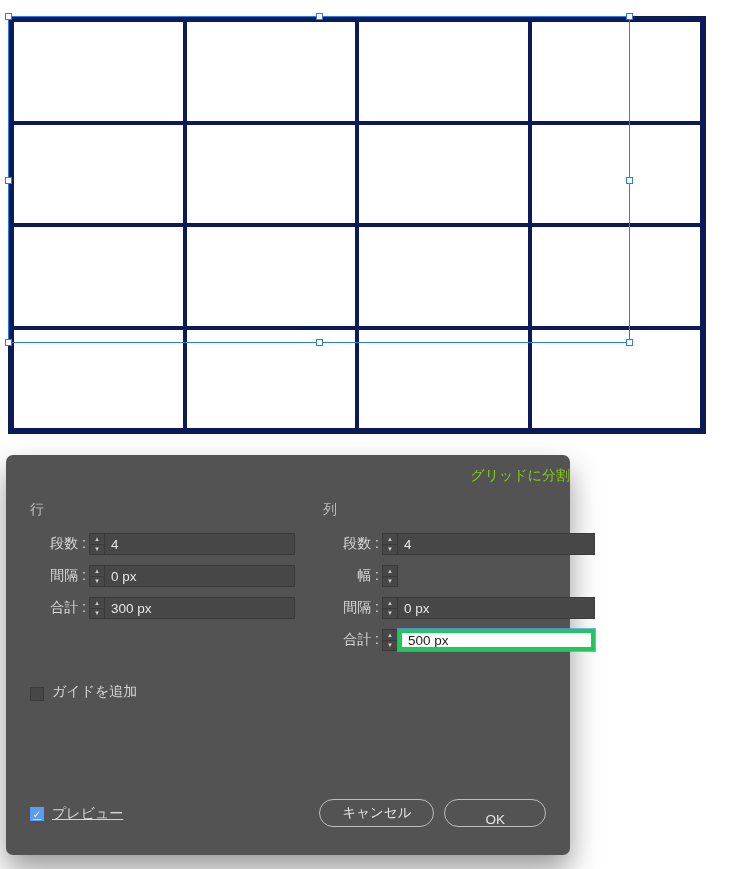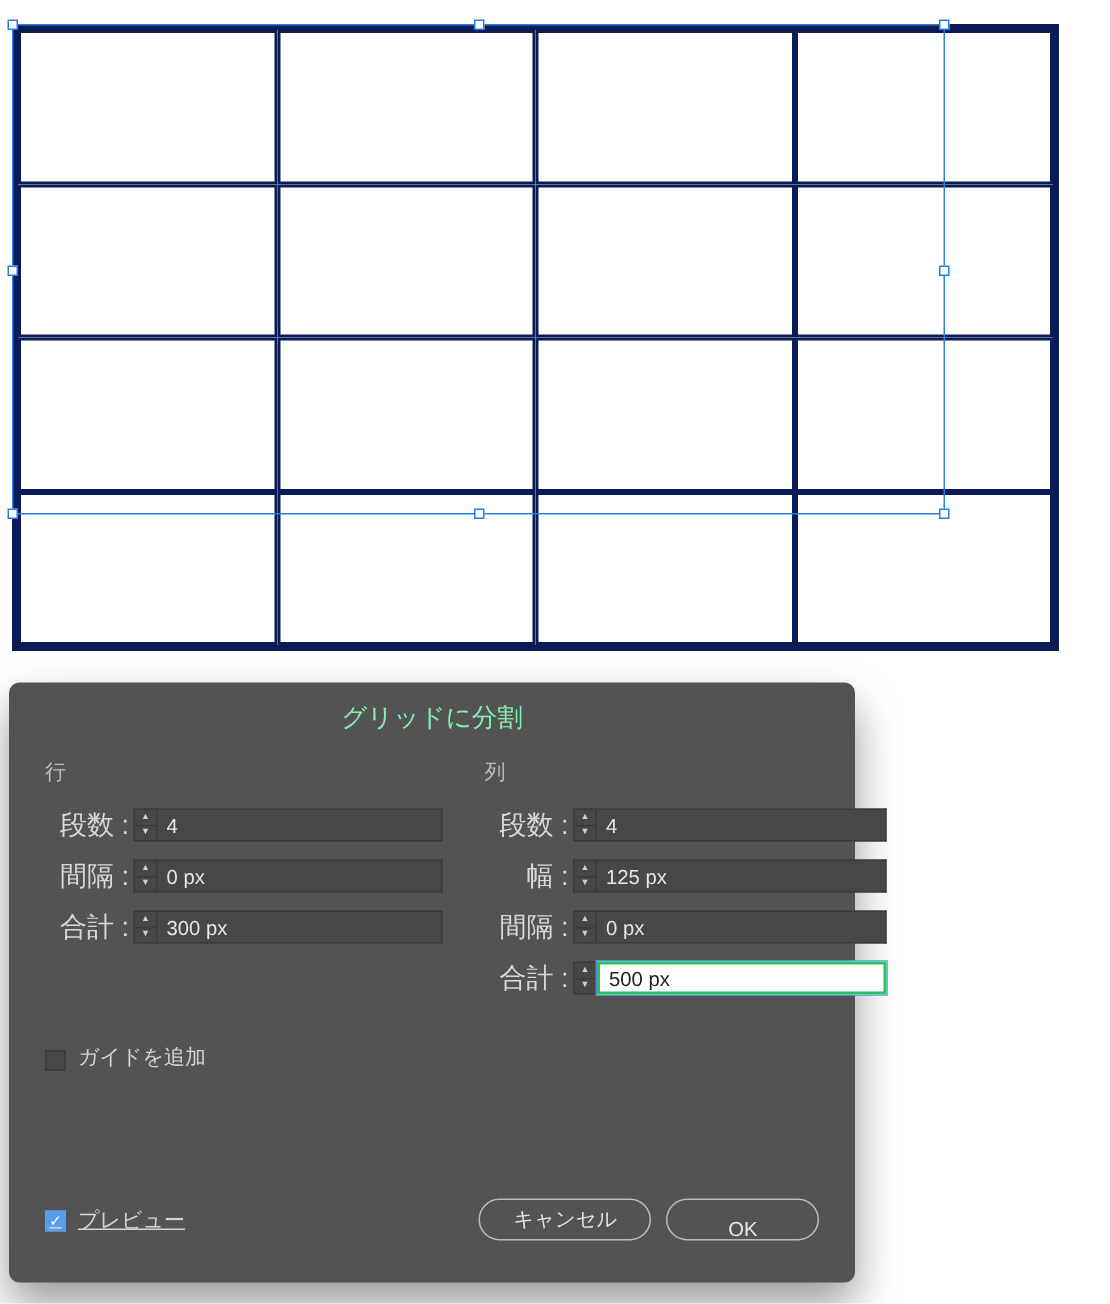--- a/index.html
+++ b/index.html
@@ -60,24 +60,24 @@
       width: 564px;
       height: 400px;
       background: #535353;
       border-radius: 7px;
       box-shadow: 0 15px 30px rgba(0,0,0,0.4);
       color: #d5d5d5;
       font-size: 14px;
     }
     
     .dialog-title {
-      text-align: center;
+      text-align: right;
       padding: 12px 0 16px 0;
-      color: #86efac;
-      font-size: 17px;
+      color: #84cc16;
+      font-size: 14px;
     }
     
     .columns {
       display: flex;
       padding: 0 24px;
       gap: 28px;
     }
     
     .col {
       flex: 1;
@@ -92,21 +92,21 @@
     .field-row {
       display: flex;
       align-items: center;
       margin-bottom: 10px;
     }
     
     .field-label {
       width: 56px;
       text-align: right;
       color: #d8d8d8;
-      font-size: 18px;
+      font-size: 14px;
     }
     
     .stepper {
       display: flex;
       flex-direction: column;
       width: 16px;
       height: 22px;
       margin-left: 3px;
       border: 1px solid #3a3a3a;
       background: #474747;
@@ -133,21 +133,21 @@
       border-left: none;
       color: #e6e6e6;
       padding: 0 6px;
       font-size: 13.5px;
       outline: none;
     }
     
     .field-input.focused {
       background: #fff;
       color: #222;
-      border: 2px solid #22c55e;
+      border: 4px solid #22c55e;
       box-shadow: 0 0 0 1px rgba(90,157,240,0.8);
     }
     
     .checkbox-row {
       display: flex;
       align-items: flex-end;
       padding: 0 24px;
       margin-top: 22px;
       gap: 8px;
     }
@@ -289,21 +289,20 @@
         </div>
         <input class="field-input" value="4" style="">
       </div>
 
       <div class="field-row">
         <span class="field-label">幅 :</span>
         <div class="stepper">
           <div class="stepper-up">▲</div>
           <div class="stepper-down">▼</div>
         </div>
-        <input class="field-input" value="125 px" style="">
       </div>
 
       <div class="field-row">
         <span class="field-label">間隔 :</span>
         <div class="stepper">
           <div class="stepper-up">▲</div>
           <div class="stepper-down">▼</div>
         </div>
         <input class="field-input" value="0 px" style="">
       </div>

